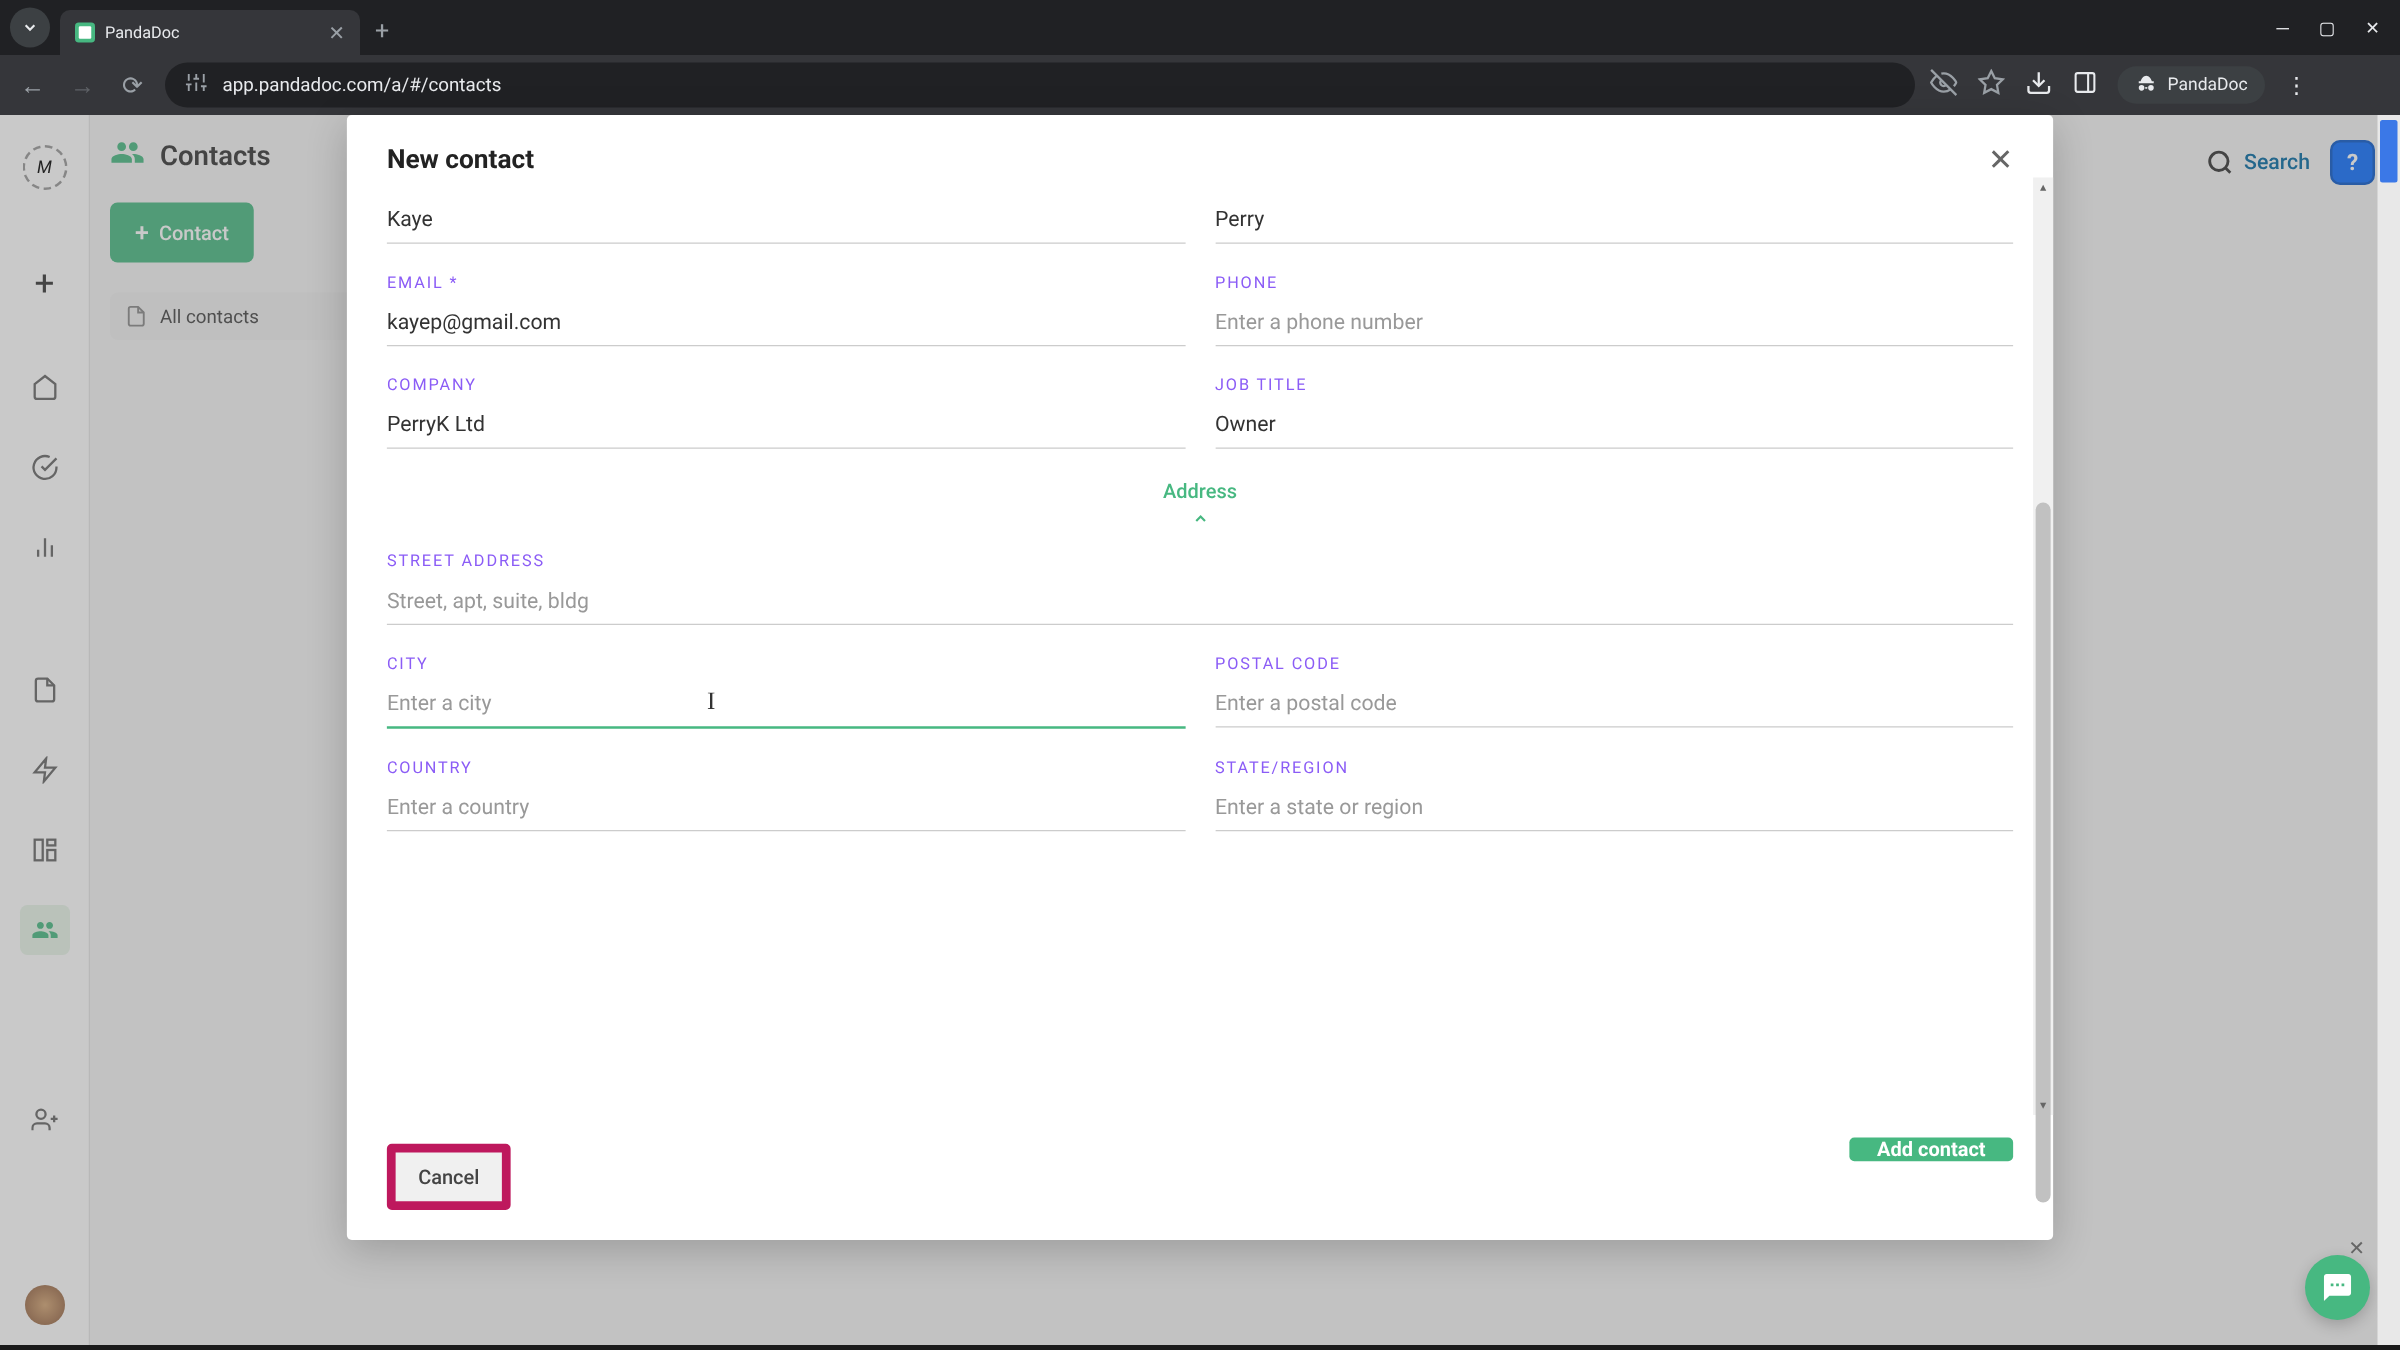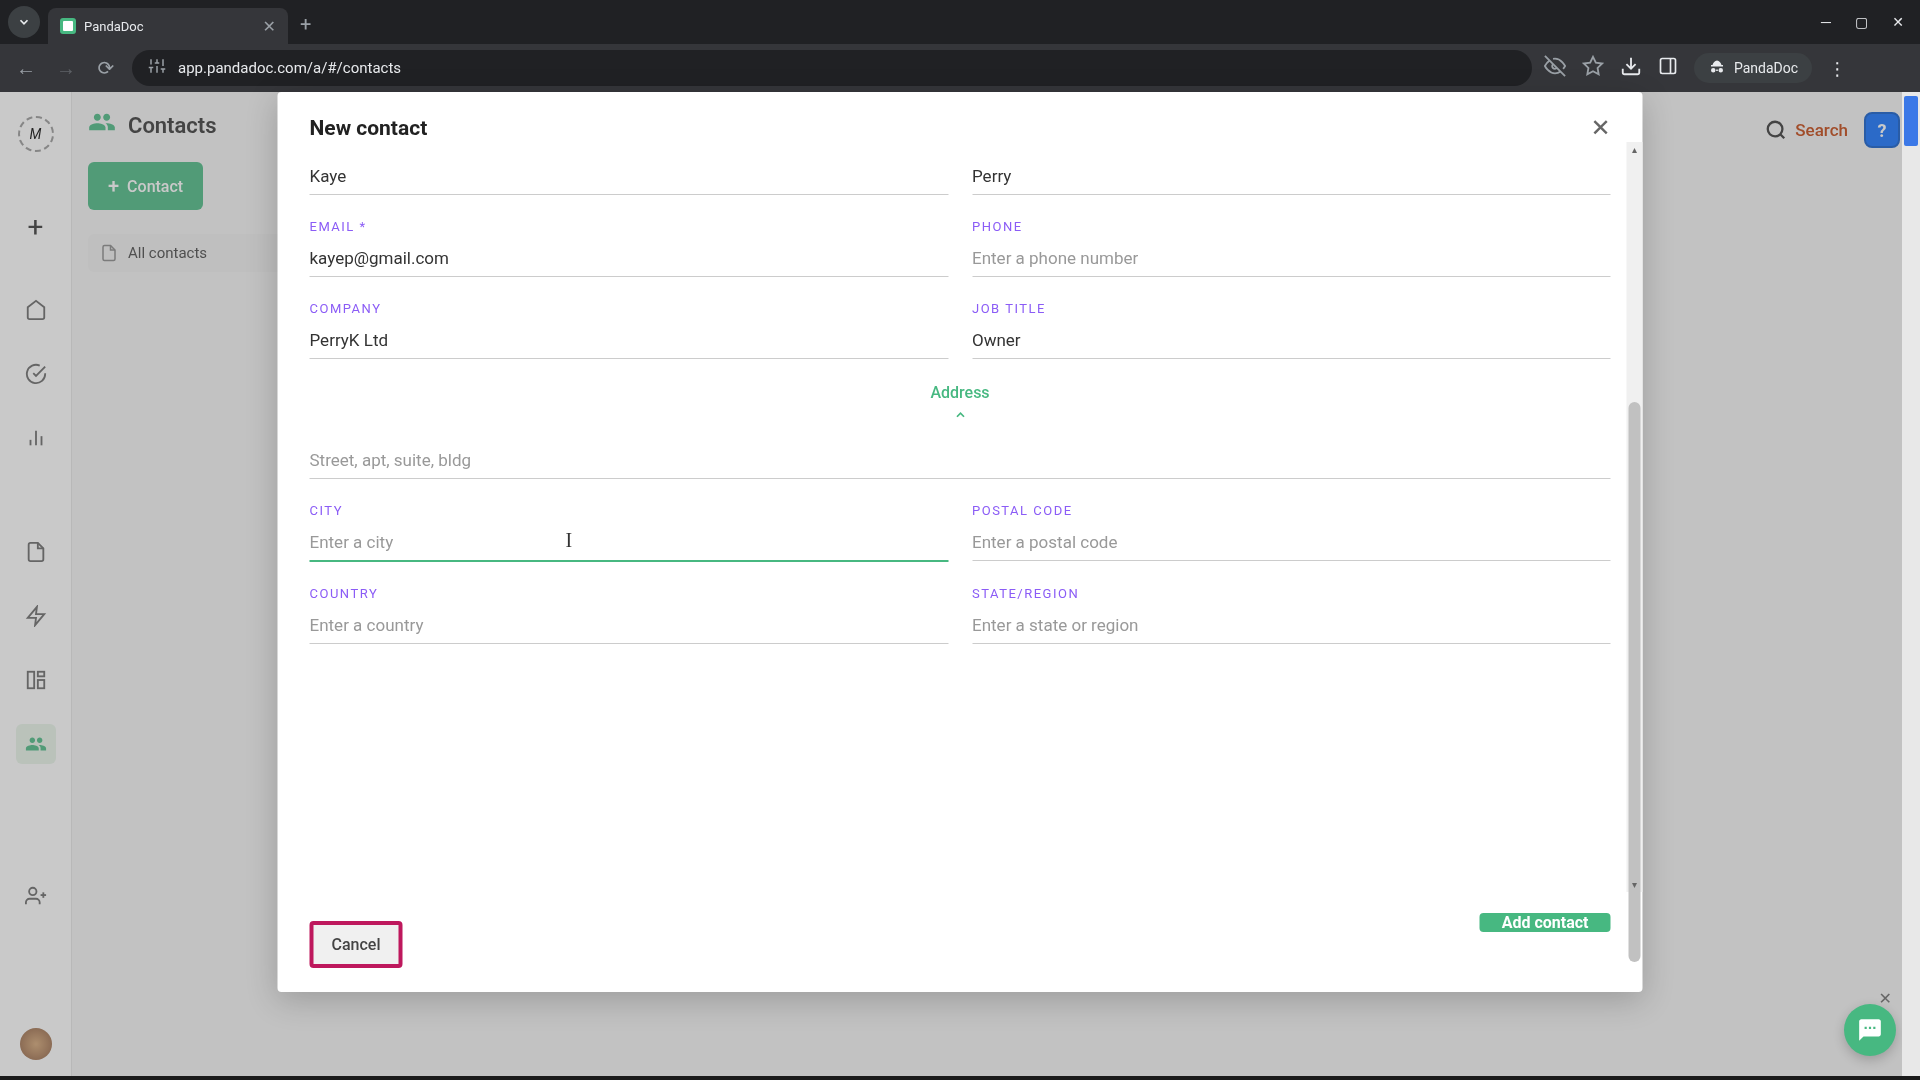--- a/index.html
+++ b/index.html
@@ -33,21 +33,21 @@
 .sidebar-icon.avatar-small { width: 32px; height: 32px; border-radius: 50%; background: radial-gradient(circle, #d4a574, #8b5a3c); margin-top: auto; margin-bottom: 20px; }
 .sidebar-logo { width: 36px; height: 36px; border: 2px dashed #999; border-radius: 50%; display:flex; align-items:center; justify-content:center; font-style: italic; font-size: 14px; }
 
 .app-panel { position: absolute; left: 88px; top: 16px; width: 240px; }
 .panel-header { display: flex; align-items: center; gap: 12px; font-size: 22px; font-weight: 600; color: #333; margin-bottom: 20px; }
 .panel-header-icon { color: #47b881; font-size: 24px; }
 .contact-btn { background: #47b881; color: #fff; border: none; border-radius: 6px; padding: 12px 20px; font-size: 16px; font-weight: 500; display: flex; align-items: center; gap: 8px; cursor: pointer; }
 .all-contacts { margin-top: 24px; display: flex; align-items: center; gap: 10px; padding: 10px 12px; background: #f0f0f0; border-radius: 6px; color: #444; font-size: 15px; }
 
 .app-topright { position: absolute; right: 20px; top: 20px; display: flex; align-items: center; gap: 16px; }
-.search-pill { display: flex; align-items: center; gap: 8px; color: #c2410c; font-size: 17px; font-weight: 500; cursor: pointer; }
+.search-pill { display: flex; align-items: center; gap: 8px; color: #0369a1; font-size: 17px; font-weight: 500; cursor: pointer; }
 .help-btn { width: 36px; height: 36px; border-radius: 8px; background: #0d6efd; color: #fff; display: flex; align-items: center; justify-content: center; font-weight: bold; font-size: 18px; border: 2px solid #0a58ca; }
 
 
 .overlay { position: absolute; top: 92px; left: 0; right: 0; bottom: 0; background: rgba(100,100,100,0.35); }
 
 
 .modal { position: absolute; top: 92px; left: 50%; transform: translateX(-50%); width: 1365px; background: #fff; border-radius: 4px; box-shadow: 0 8px 32px rgba(0,0,0,0.2); display: flex; flex-direction: column; height: 900px; }
 .modal-header { padding: 22px 32px 8px; display: flex; align-items: center; justify-content: space-between; }
 .modal-title { font-size: 21px; font-weight: 700; color: #222; }
 .modal-close { font-size: 24px; color: #666; cursor: pointer; background: none; border: none; }
@@ -60,21 +60,21 @@
 .form-field { flex: 1; }
 .form-field.full { flex: 0 0 100%; }
 .field-label { font-size: 13px; letter-spacing: 1.5px; color: #8b5cf6; text-transform: uppercase; margin-bottom: 6px; display: block; }
 .field-input { width: 100%; border: none; border-bottom: 1px solid #ccc; padding: 8px 0; font-size: 17px; color: #333; outline: none; background: transparent; }
 .field-input.focused { border-bottom: 2px solid #47b881; }
 .field-input::placeholder { color: #999; }
 
 .address-toggle { color: #47b881; font-size: 16px; font-weight: 500; display: flex; align-items: center; gap: 6px; cursor: pointer; margin: 24px 0 20px; flex-direction: column; }
 
 .modal-footer { padding: 18px 32px 24px; display: flex; justify-content: space-between; align-items: center; border-top: 1px solid transparent; }
-.btn-cancel { background: #f0f0f0; border: 4px solid #be185d; border-radius: 4px; padding: 10px 18px; font-size: 16px; color: #444; cursor: pointer; font-weight: 500; margin-top: 44px; }
+.btn-cancel { background: #f0f0f0; border: 7px solid #be185d; border-radius: 4px; padding: 10px 18px; font-size: 16px; color: #444; cursor: pointer; font-weight: 500; margin-top: 44px; }
 .btn-primary { background: #47b881; border: none; border-radius: 4px; padding: 0 22px; font-size: 16px; color: #fff; font-weight: 700; cursor: pointer; }
 .text-cursor-icon { position: absolute; font-size: 20px; color: #333; pointer-events: none; font-family: serif; }
 
 
 .chat-bubble { position: absolute; right: 24px; bottom: 24px; width: 52px; height: 52px; border-radius: 50%; background: #47b881; display: flex; align-items: center; justify-content: center; color: #fff; font-size: 24px; box-shadow: 0 4px 12px rgba(0,0,0,0.2); }
 .chat-close { position: absolute; right: 28px; bottom: 72px; color: #666; font-size: 16px; cursor: pointer; }
 
 .page-scrollbar { position: absolute; right: 0; top: 92px; bottom: 0; width: 18px; background: #e8e8e8; }
 .page-scrollbar-thumb { position: absolute; left: 2px; right: 2px; top: 4px; height: 50px; background: #3b78e7; border-radius: 2px; }
 .taskbar { position: absolute; left: 0; right: 0; bottom: 0; height: 4px; background: #1a1a1a; }
@@ -288,20 +288,21 @@
 
     <div class="address-toggle">
       <span>Address</span>
       <svg width="14" height="14" viewBox="0 0 24 24" fill="none" stroke="currentColor" stroke-width="3">
           <polyline points="18 15 12 9 6 15"></polyline>
         </svg>
     </div>
 
     <div class="form-row">
       <div class="form-field full">
+        <label class="field-label">STREET ADDRESS</label>
         <input class="field-input" placeholder="Street, apt, suite, bldg" style="">
       </div>
     </div>
 
     <div class="form-row" style="position:relative;">
       <div class="form-field" style="position:relative;">
         <label class="field-label">CITY</label>
         <input class="field-input focused" placeholder="Enter a city" style="">
         <span class="text-cursor-icon" style="left:256px; top:26px;">I</span>
       </div>

